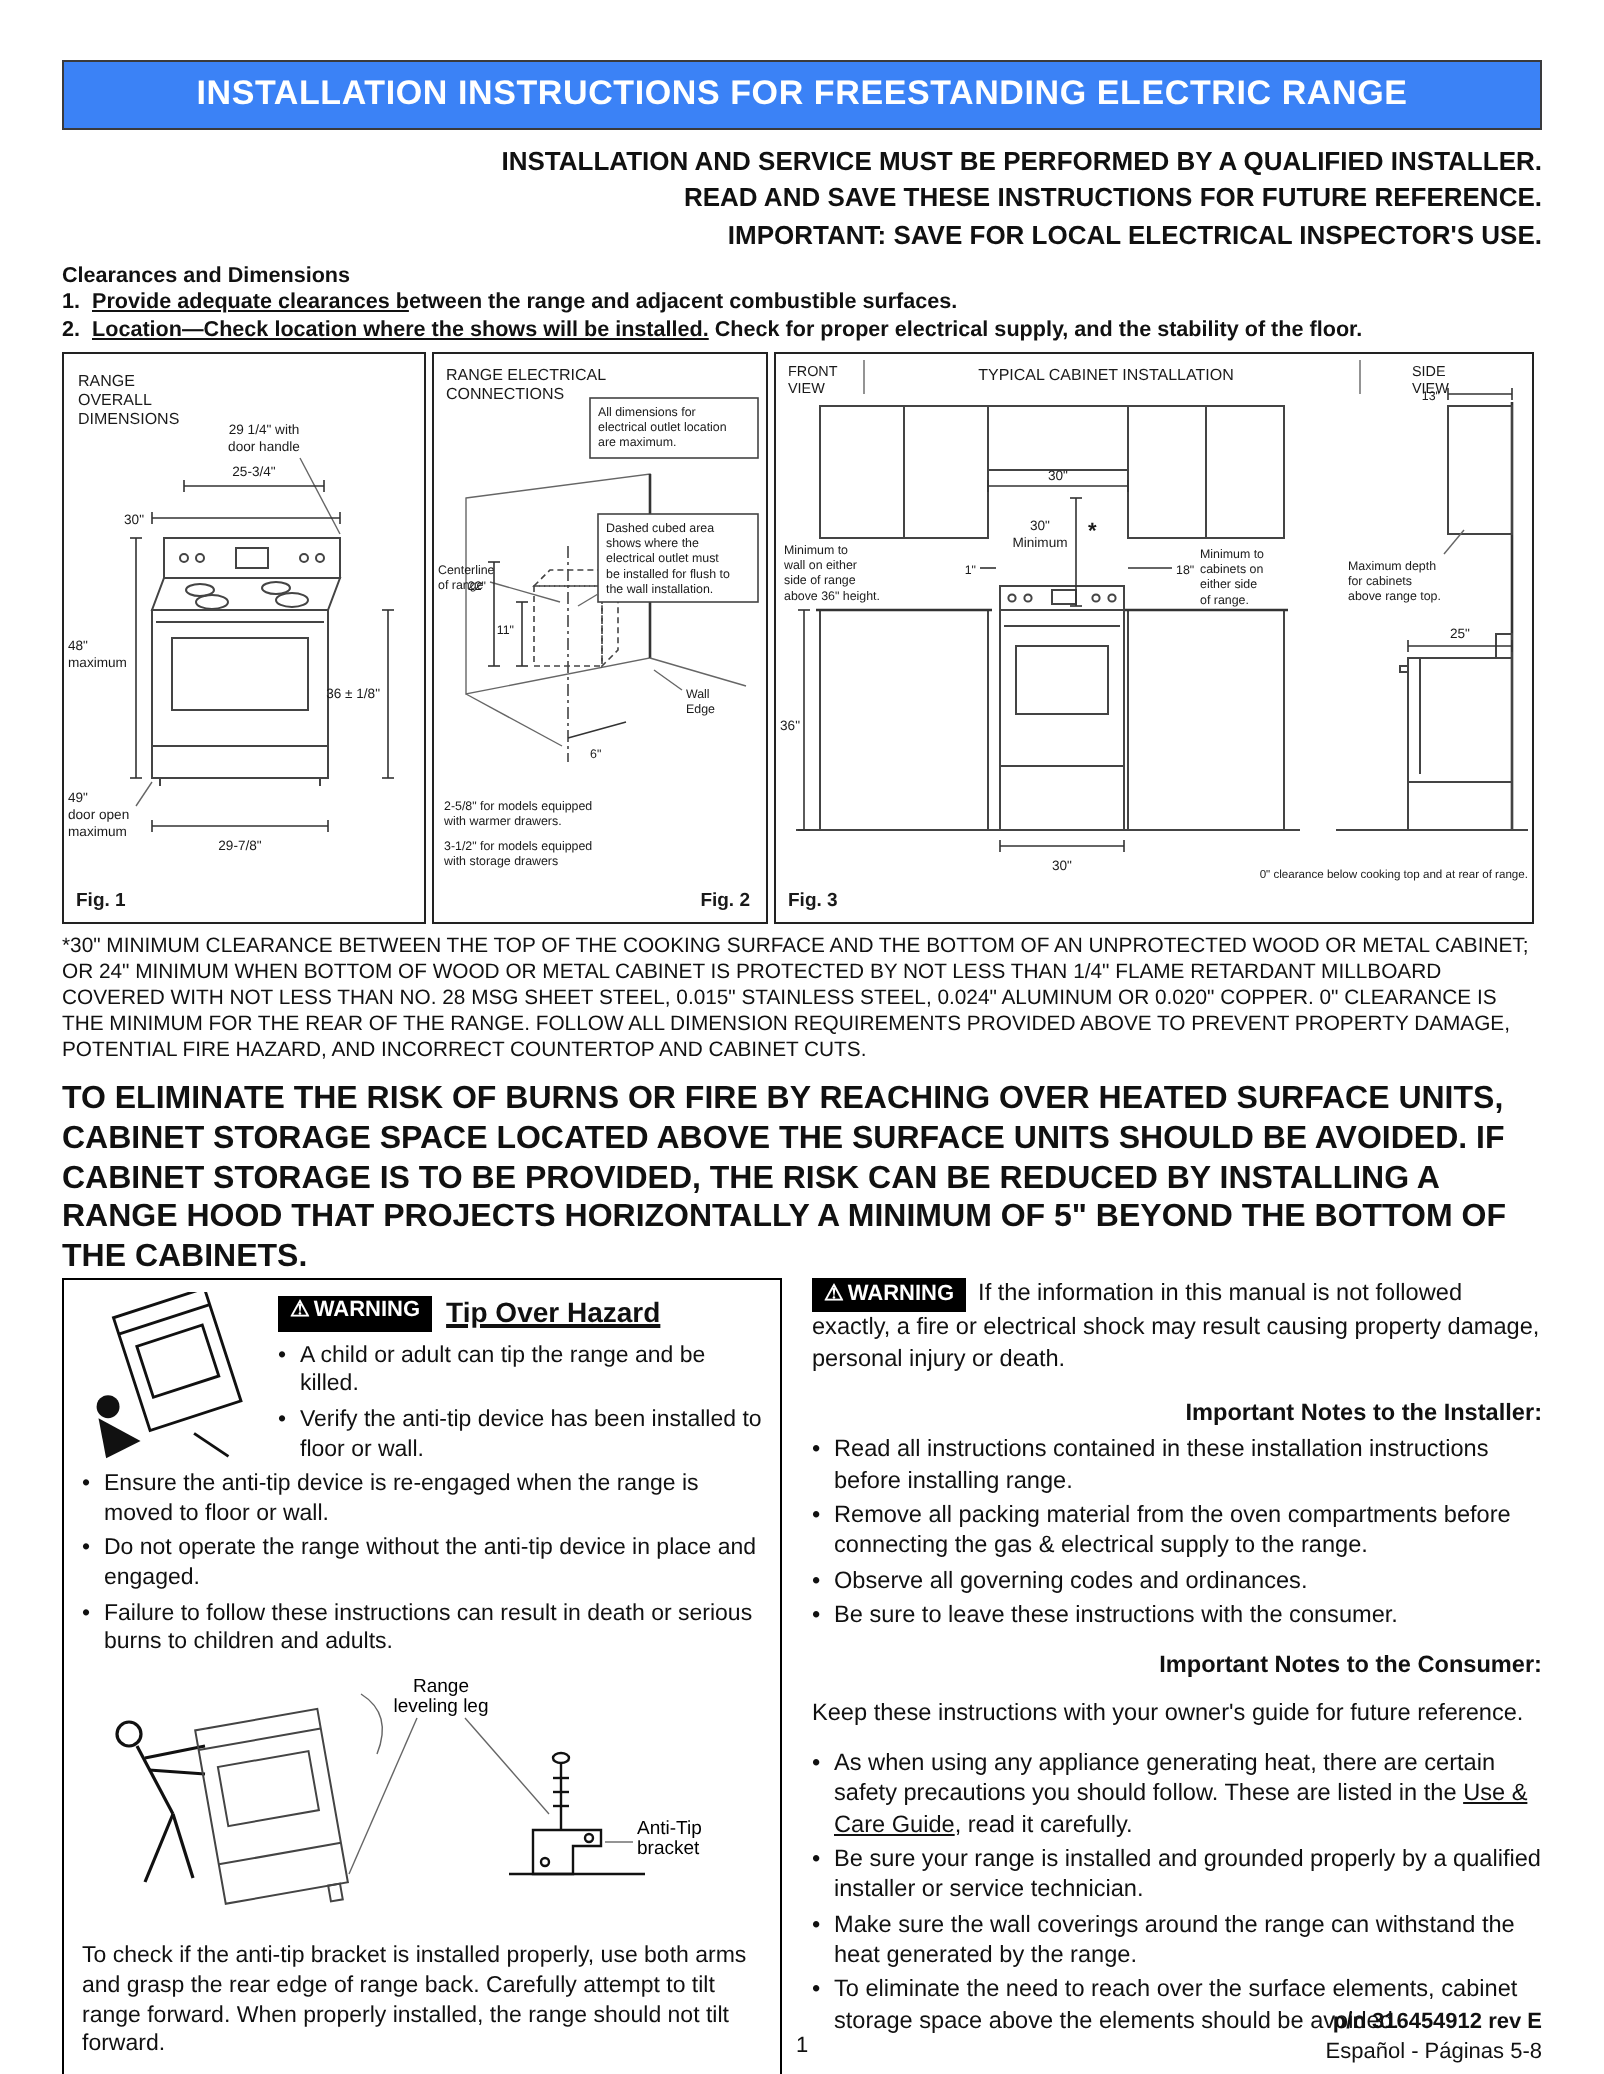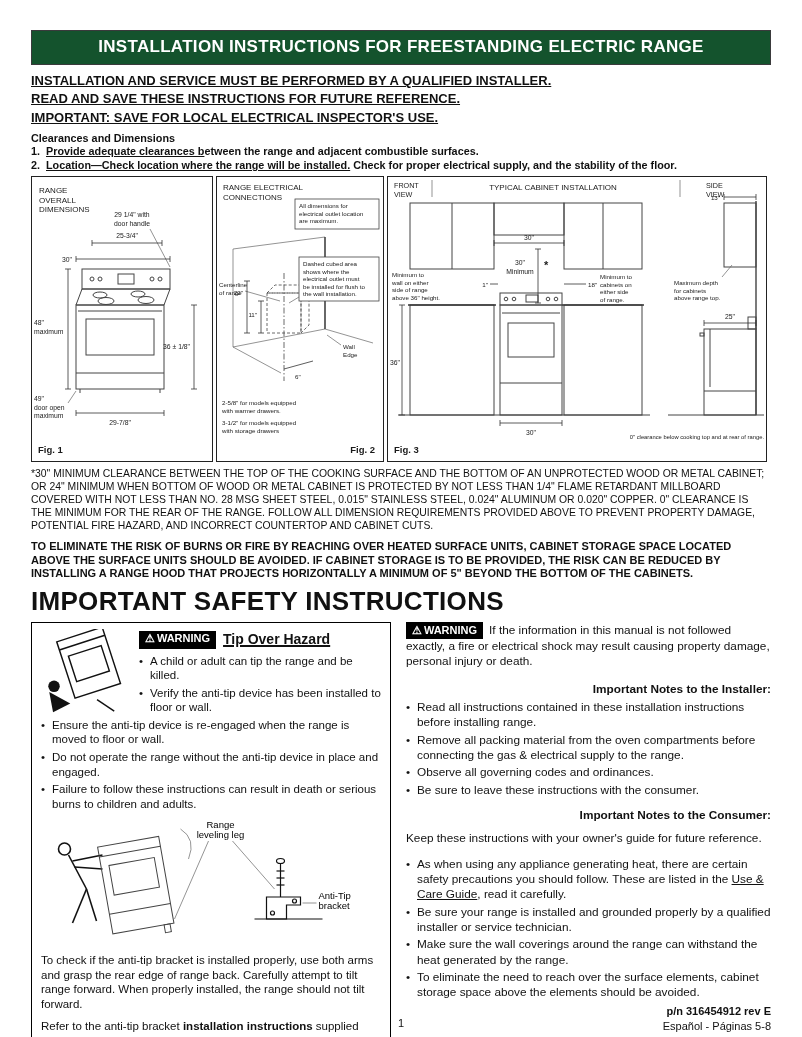--- a/index.html
+++ b/index.html
@@ -1,22 +1,22 @@
 <!DOCTYPE html>
 <html><head>
 <meta charset="utf-8">
 <style>
   * { margin:0; padding:0; box-sizing:border-box; }
   html,body { background:#fff; }
   body { width:802px; font-family:"Liberation Sans", sans-serif; color:#111; }
   .page { position:relative; width:802px; height:1037px; padding:30px 31px 0; overflow:hidden; background:#fff; }
 
-  .banner { background:#14532d; color:#fff; font-weight:bold; font-size:17px; text-align:center;
+  .banner { background:#3b82f6; color:#fff; font-weight:bold; font-size:17px; text-align:center;
             padding:6px 14px 7px; letter-spacing:.3px; border:1px solid #3a3a3c; }
-  .subtitles { text-align:left; font-weight:bold; font-size:13px; margin-top:7px; line-height:1.42;text-decoration:underline; }
+  .subtitles { text-align:right; font-weight:bold; font-size:13px; margin-top:7px; line-height:1.42; }
 
   .clr-head { font-size:10.8px; font-weight:bold; margin-top:5px; }
   .clr-item { font-size:10.8px; font-weight:bold; line-height:1.3; }
   .clr-item .num { display:inline-block; width:15px; }
   .lead { text-decoration:underline; }
 
   .figures { display:flex; gap:3px; margin-top:4px;align-items:center; }
   .figbox { border:1px solid #222; background:#fff; flex:none; }
   .figbox svg { display:block; }
   .figbox text { font-family:"Liberation Sans", sans-serif; fill:#1a1a1a; }
@@ -26,21 +26,21 @@
   text.star { font-size:11px; font-weight:bold; }
   .draw { stroke:#444; fill:none; stroke-width:1; }
   .thin { stroke:#666; fill:none; stroke-width:.7; }
   .dim  { stroke:#333; fill:none; stroke-width:.8; }
   .dash { stroke:#444; fill:none; stroke-width:.8; stroke-dasharray:3 2; }
   .cl   { stroke:#444; fill:none; stroke-width:.8; stroke-dasharray:6 2 1.5 2; }
   .wallline { stroke:#333; fill:none; stroke-width:1.3; }
   .notebox { fill:#fff; stroke:#444; stroke-width:.8; }
 
   .caps-note { font-size:10.4px; line-height:1.24; margin-top:6px; }
-  .caps-bold { font-size:11px; font-weight:bold; line-height:1.24; margin-top:7px; }
+  .caps-bold { font-size:16px; font-weight:bold; line-height:1.24; margin-top:7px; }
   h1.safety { font-size:26px; font-weight:bold; letter-spacing:.3px; margin:5px 0 5px; }
 
   .columns { display:flex; gap:15px; align-items:flex-start; }
   .tip-box { width:360px; border:1.5px solid #000; padding:6px 9px 7px; font-size:11.5px; line-height:1.27; }
   .tip-top { display:flex; gap:6px; }
   .tip-icon svg { display:block; }
   .tip-right { flex:1; }
   .warn-line { display:flex; gap:7px; margin:2px 0 5px; }
   .warn-badge { background:#000; color:#fff; font-weight:bold; font-size:11px; padding:1px 6px 2px;
                 display:inline-block; white-space:nowrap; }
@@ -75,21 +75,21 @@
   </div>
 
   <div class="subtitles">
     <div>INSTALLATION AND SERVICE MUST BE PERFORMED BY A QUALIFIED INSTALLER.</div>
     <div>READ AND SAVE THESE INSTRUCTIONS FOR FUTURE REFERENCE.</div>
     <div>IMPORTANT: SAVE FOR LOCAL ELECTRICAL INSPECTOR'S USE.</div>
   </div>
 
   <div class="clr-head">Clearances and Dimensions</div>
   <div class="clr-item"><span class="num">1.</span><span class="lead">Provide adequate clearances b</span><span>etween the range and adjacent combustible surfaces.</span></div>
-  <div class="clr-item"><span class="num">2.</span><span class="lead">Location—Check location where the range will be installed.</span><span> Check for proper electrical supply, and the stability of the floor.</span></div>
+  <div class="clr-item"><span class="num">2.</span><span class="lead">Location—Check location where the shows will be installed.</span><span> Check for proper electrical supply, and the stability of the floor.</span></div>
 
   <div class="figures">
 
     <div class="figbox">
       <svg width="180" height="284" viewBox="0 0 180 284">
         <text class="t8n" x="7" y="16"><tspan x="7" dy="0">RANGE</tspan><tspan x="7" dy="9.5">OVERALL</tspan><tspan x="7" dy="9.5">DIMENSIONS</tspan></text>
         <text class="t65" x="100" y="40" text-anchor="middle"><tspan x="100" dy="0">29 1/4" with</tspan><tspan x="100" dy="8.5">door handle</tspan></text>
         <line class="thin" x1="118" y1="52" x2="138" y2="90"></line>
         <line class="dim" x1="60" y1="66" x2="130" y2="66"></line>
           <line class="dim" x1="60" y1="63" x2="60" y2="69"></line>
@@ -250,21 +250,20 @@
         <text class="t65" x="342" y="142" text-anchor="middle">25"</text>
         <text class="t58" x="376" y="262" text-anchor="end">0" clearance below cooking top and at rear of range.</text>
         <text class="cap" x="6" y="276">Fig. 3</text>
       </svg>
     </div>
   </div>
 
   <p class="caps-note">*30" MINIMUM CLEARANCE BETWEEN THE TOP OF THE COOKING SURFACE AND THE  BOTTOM OF AN UNPROTECTED WOOD OR METAL CABINET; OR 24" MINIMUM WHEN BOTTOM OF WOOD OR METAL CABINET IS PROTECTED BY NOT LESS THAN 1/4" FLAME RETARDANT MILLBOARD COVERED WITH NOT LESS THAN NO. 28 MSG SHEET STEEL, 0.015" STAINLESS STEEL, 0.024" ALUMINUM OR 0.020" COPPER. 0" CLEARANCE IS THE MINIMUM FOR THE REAR OF THE RANGE. FOLLOW ALL DIMENSION REQUIREMENTS PROVIDED ABOVE TO PREVENT PROPERTY DAMAGE, POTENTIAL FIRE HAZARD, AND INCORRECT COUNTERTOP AND CABINET CUTS.</p>
   <p class="caps-bold">TO ELIMINATE THE RISK OF BURNS OR FIRE BY REACHING OVER HEATED SURFACE UNITS, CABINET STORAGE SPACE LOCATED ABOVE THE SURFACE UNITS SHOULD BE AVOIDED. IF CABINET STORAGE IS TO BE PROVIDED, THE RISK CAN BE REDUCED BY INSTALLING A RANGE HOOD THAT PROJECTS HORIZONTALLY A MINIMUM OF 5" BEYOND THE BOTTOM OF THE CABINETS.</p>
 
-  <h1 class="safety">IMPORTANT SAFETY INSTRUCTIONS</h1>
 
   <div class="columns">
 
     <div class="tip-box">
       <div class="tip-top">
         <div class="tip-icon">
           <svg width="92" height="86" viewBox="0 0 95 90">
             <g transform="rotate(-18 45 45)" stroke="#111" fill="none" stroke-width="1.5">
               <rect x="27" y="6" width="50" height="62"></rect>
               <line x1="27" y1="15" x2="77" y2="15"></line>

